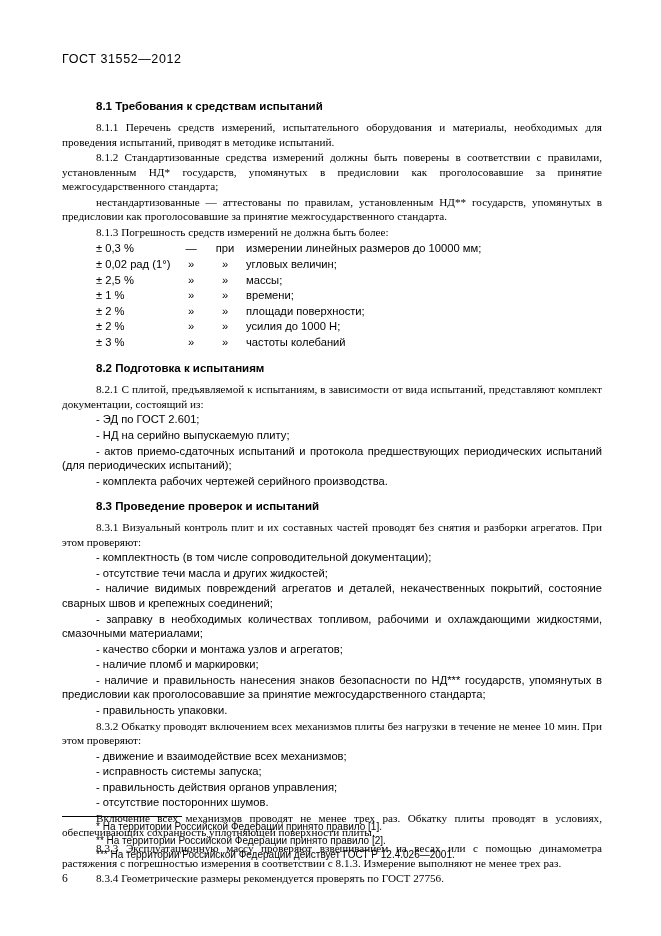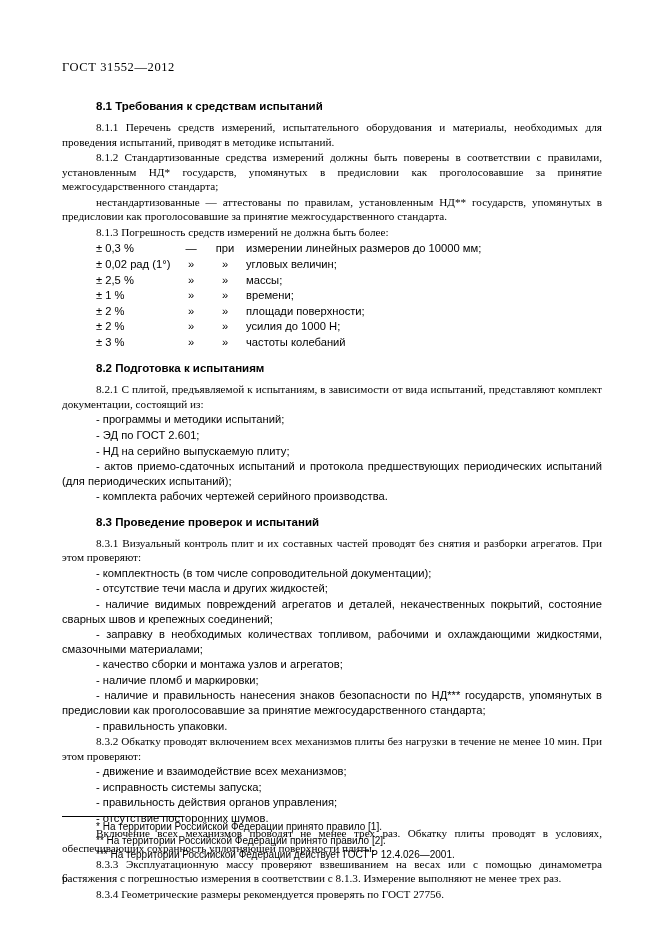--- a/index.html
+++ b/index.html
@@ -17,25 +17,25 @@
   }
   .page {
     position: relative;
     width: 661px;
     height: 936px;
     box-sizing: border-box;
     padding: 0;
   }
   .header {
     position: absolute;
-    top: 60px;
+    top: 52px;
     left: 62px;
     font-size: 12.5px;
     letter-spacing: 0.6px;
-    font-family: Liberation Serif, serif;
+    font-family: Liberation Sans, sans-serif;
   }
   .content {
     position: absolute;
     top: 88px;
     left: 62px;
     width: 540px;
     font-size: 11.2px;
     line-height: 1.30;
     text-align: justify;
   }
@@ -163,21 +163,20 @@
           <td class="c1">± 3 %</td>
           <td class="c2">»</td>
           <td class="c3">»</td>
           <td class="c4">частоты колебаний</td>
         </tr>
       </tbody>
     </table>
 
     <h3 class="sub-title">8.2  Подготовка к испытаниям</h3>
     <p class="para">8.2.1  С плитой, предъявляемой к испытаниям, в зависимости от вида испытаний, представляют комплект документации, состоящий из:</p>
-    <p class="dash">- программы и методики испытаний;</p>
     <p class="dash">- ЭД по ГОСТ 2.601;</p>
     <p class="dash">- НД на серийно выпускаемую плиту;</p>
     <p class="dash">- актов приемо-сдаточных испытаний и протокола предшествующих периодических испытаний (для периодических испытаний);</p>
     <p class="dash">- комплекта рабочих чертежей серийного производства.</p>
 
     <h3 class="sub-title">8.3  Проведение проверок и испытаний</h3>
     <p class="para">8.3.1  Визуальный контроль плит и их составных частей проводят без снятия и разборки агрегатов. При этом проверяют:</p>
     <p class="dash">- комплектность (в том числе сопроводительной документации);</p>
     <p class="dash">- отсутствие течи масла и других жидкостей;</p>
     <p class="dash">- наличие видимых повреждений агрегатов и деталей, некачественных покрытий, состояние сварных швов и крепежных соединений;</p>

